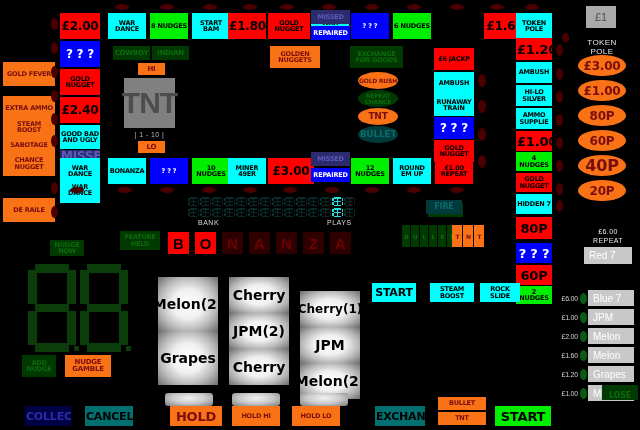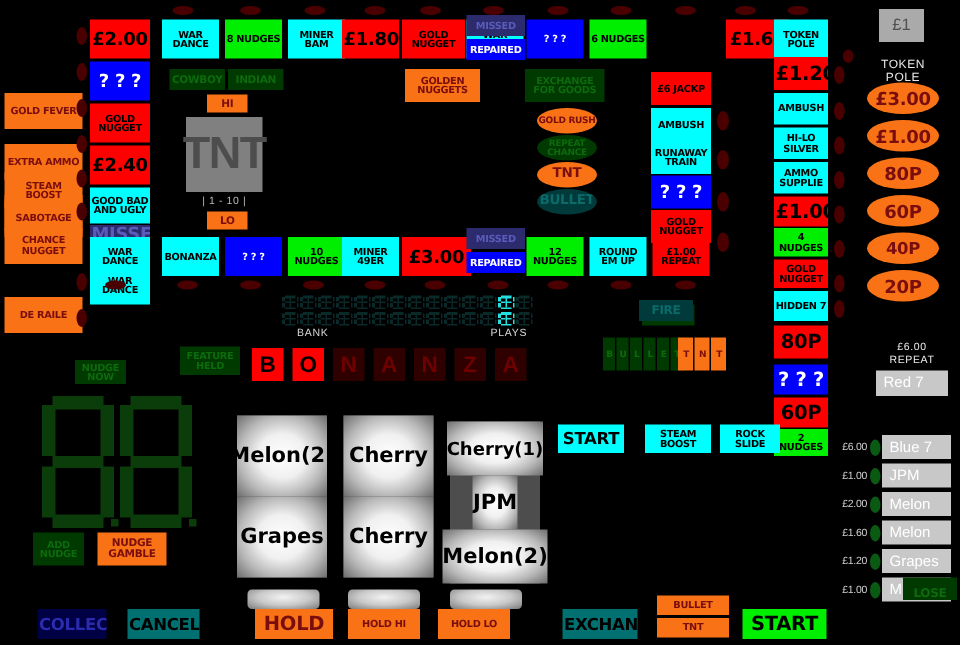--- a/index.html
+++ b/index.html
@@ -179,21 +179,21 @@
     </div>
   </div>
 <div id="board-top">
     <div class="lamp cyan" style="left: 108px; top: 13px; width: 38px; height: 26px; font-size: 6.5px;">
       <span>WAR DANCE</span>
     </div>
     <div class="lamp green" style="left: 150px; top: 13px; width: 38px; height: 26px; font-size: 6.5px;">
       <span>8 NUDGES</span>
     </div>
     <div class="lamp cyan" style="left: 192px; top: 13px; width: 38px; height: 26px; font-size: 6.5px;">
-      <span>MINER BAM</span>
+      <span>START BAM</span>
     </div>
     <div class="lamp red" style="left: 228px; top: 13px; width: 38px; height: 26px; font-size: 12px;">
       <span>£1.80</span>
     </div>
     <div class="lamp red" style="left: 268px; top: 13px; width: 42px; height: 26px; font-size: 6.5px;">
       <span>GOLD NUGGET</span>
     </div>
     <div class="lamp cyan" style="left: 311px; top: 13px; width: 38px; height: 26px; font-size: 6.5px;">
       <span>WAR PARTY</span>
     </div>
@@ -359,21 +359,21 @@
     </div>
     <div class="lamp dimred" style="left: 578px; top: 80px; width: 48px; height: 21px; font-size: 12px; border-radius: 50%;">
       <span>£1.00</span>
     </div>
     <div class="lamp dimred" style="left: 578px; top: 105px; width: 48px; height: 21px; font-size: 12px; border-radius: 50%;">
       <span>80P</span>
     </div>
     <div class="lamp dimred" style="left: 578px; top: 130px; width: 48px; height: 21px; font-size: 12px; border-radius: 50%;">
       <span>60P</span>
     </div>
-    <div class="lamp dimred" style="left: 578px; top: 155px; width: 48px; height: 21px; font-size: 11px; border-radius: 50%;">
+    <div class="lamp dimred" style="left: 578px; top: 155px; width: 48px; height: 21px; font-size: 16px; border-radius: 50%;">
       <span>40P</span>
     </div>
     <div class="lamp dimred" style="left: 578px; top: 180px; width: 48px; height: 21px; font-size: 12px; border-radius: 50%;">
       <span>20P</span>
     </div>
   </div>
 
 <div class="matrix" id="matrix-row-1" style="left:188px; top:197px;">
     <div class="mchar">
       <div class="mseg ma"></div>
@@ -791,23 +791,24 @@
   <span>NUDGE GAMBLE</span>
 </div>
 
 <div id="reels" style="left:158px; top:277px;">
     <div class="reel" style="left: 0px; top: 0px;">
       <div class="reel-cell">Melon(2)</div>
       <div class="reel-cell">Grapes</div>
     </div>
     <div class="reel" style="left: 71px; top: 0px;">
       <div class="reel-cell">Cherry</div>
+      <div class="reel-cell">JPM(2)</div>
       <div class="reel-cell">Cherry</div>
     </div>
-    <div class="reel" style="left: 142px; top: 4px; align-items: center;">
+    <div class="reel" style="left: 142px; top: 14px;">
       <div class="reel-cell" style="font-size: 12px;">Cherry(1)</div>
       <div class="reel-cell">JPM</div>
       <div class="reel-cell">Melon(2)</div>
     </div>
   </div>
 
 <div id="action-buttons">
     <div class="lamp cyan" style="left: 372px; top: 283px; width: 44px; height: 19px; font-size: 11px;">
       <span>START</span>
     </div>

